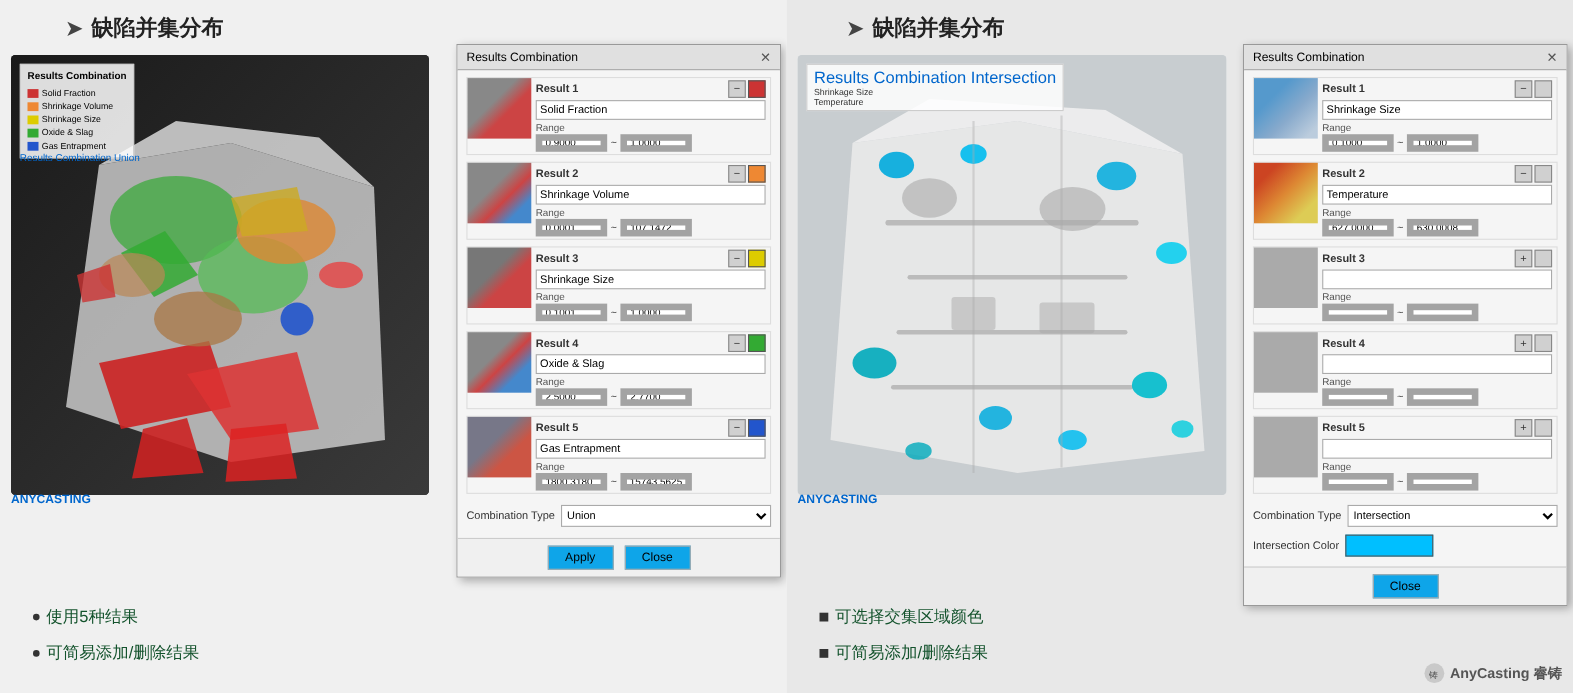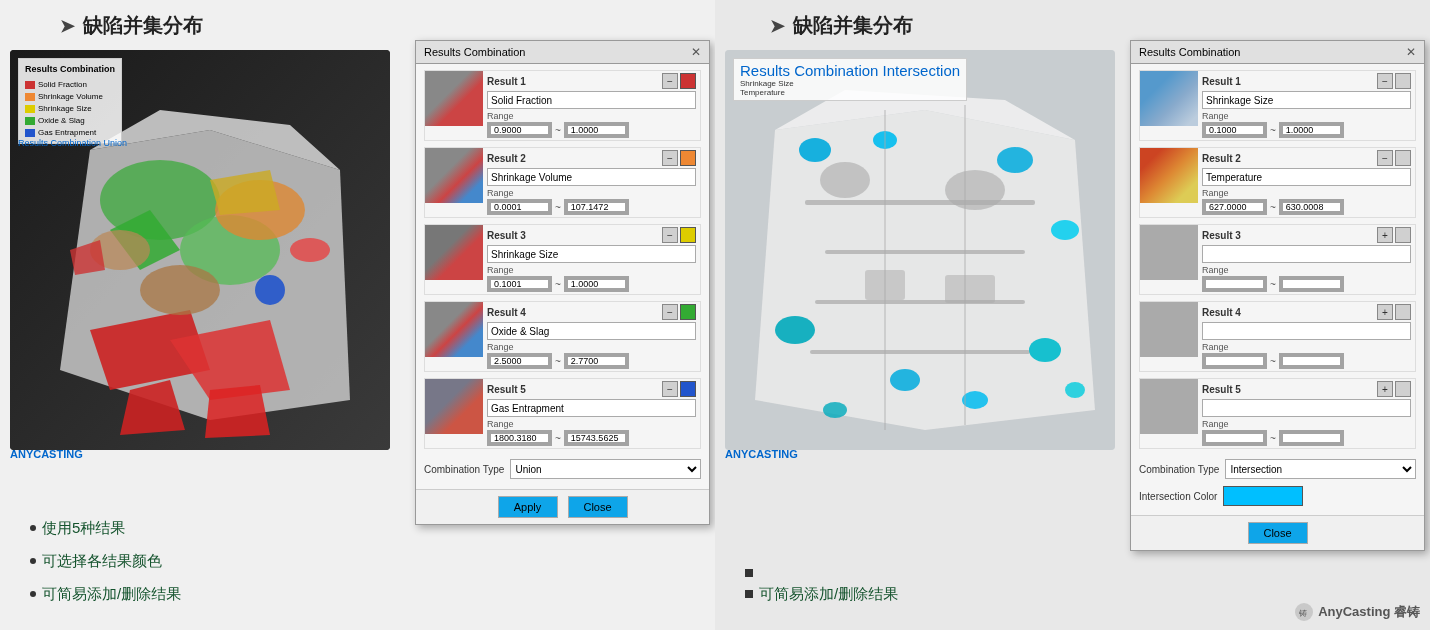--- a/index.html
+++ b/index.html
@@ -266,21 +266,21 @@
 
     .range-row {
       display: flex;
       align-items: center;
       gap: 3px;
     }
 
     .range-input {
       width: 65px;
       height: 16px;
-      border: 4px solid #a3a3a3;
+      border: 6px solid #a3a3a3;
       background: white;
       font-size: 9px;
       padding: 1px 3px;
     }
 
     .range-sep {
       font-size: 10px;
       color: #555;
     }
 
@@ -445,24 +445,20 @@
     </div>
 
     <div class="watermark">
       <span>ANYCASTING</span>
     </div>
 
     <div class="bullets">
       <div class="bullet-item">
         <span class="bullet-dot"></span>
         <span>使用5种结果</span>
-      </div>
-      <div class="bullet-item">
-        <span class="bullet-dot"></span>
-        <span>可选择各结果颜色</span>
       </div>
       <div class="bullet-item">
         <span class="bullet-dot"></span>
         <span>可简易添加/删除结果</span>
       </div>
     </div>
 
     <div class="dialog dialog-left">
       <div class="dialog-title-bar">
         <span>Results Combination</span>
@@ -638,20 +634,21 @@
       </svg>
     </div>
 
     <div class="watermark">
       <span>ANYCASTING</span>
     </div>
 
     <div class="bullets" style="left:30px;">
       <div class="bullet-item">
         <span class="bullet-square"></span>
+        <span>可选择交集区域颜色</span>
       </div>
       <div class="bullet-item">
         <span class="bullet-square"></span>
         <span>可简易添加/删除结果</span>
       </div>
     </div>
 
     <div class="dialog dialog-right">
       <div class="dialog-title-bar">
         <span>Results Combination</span>

